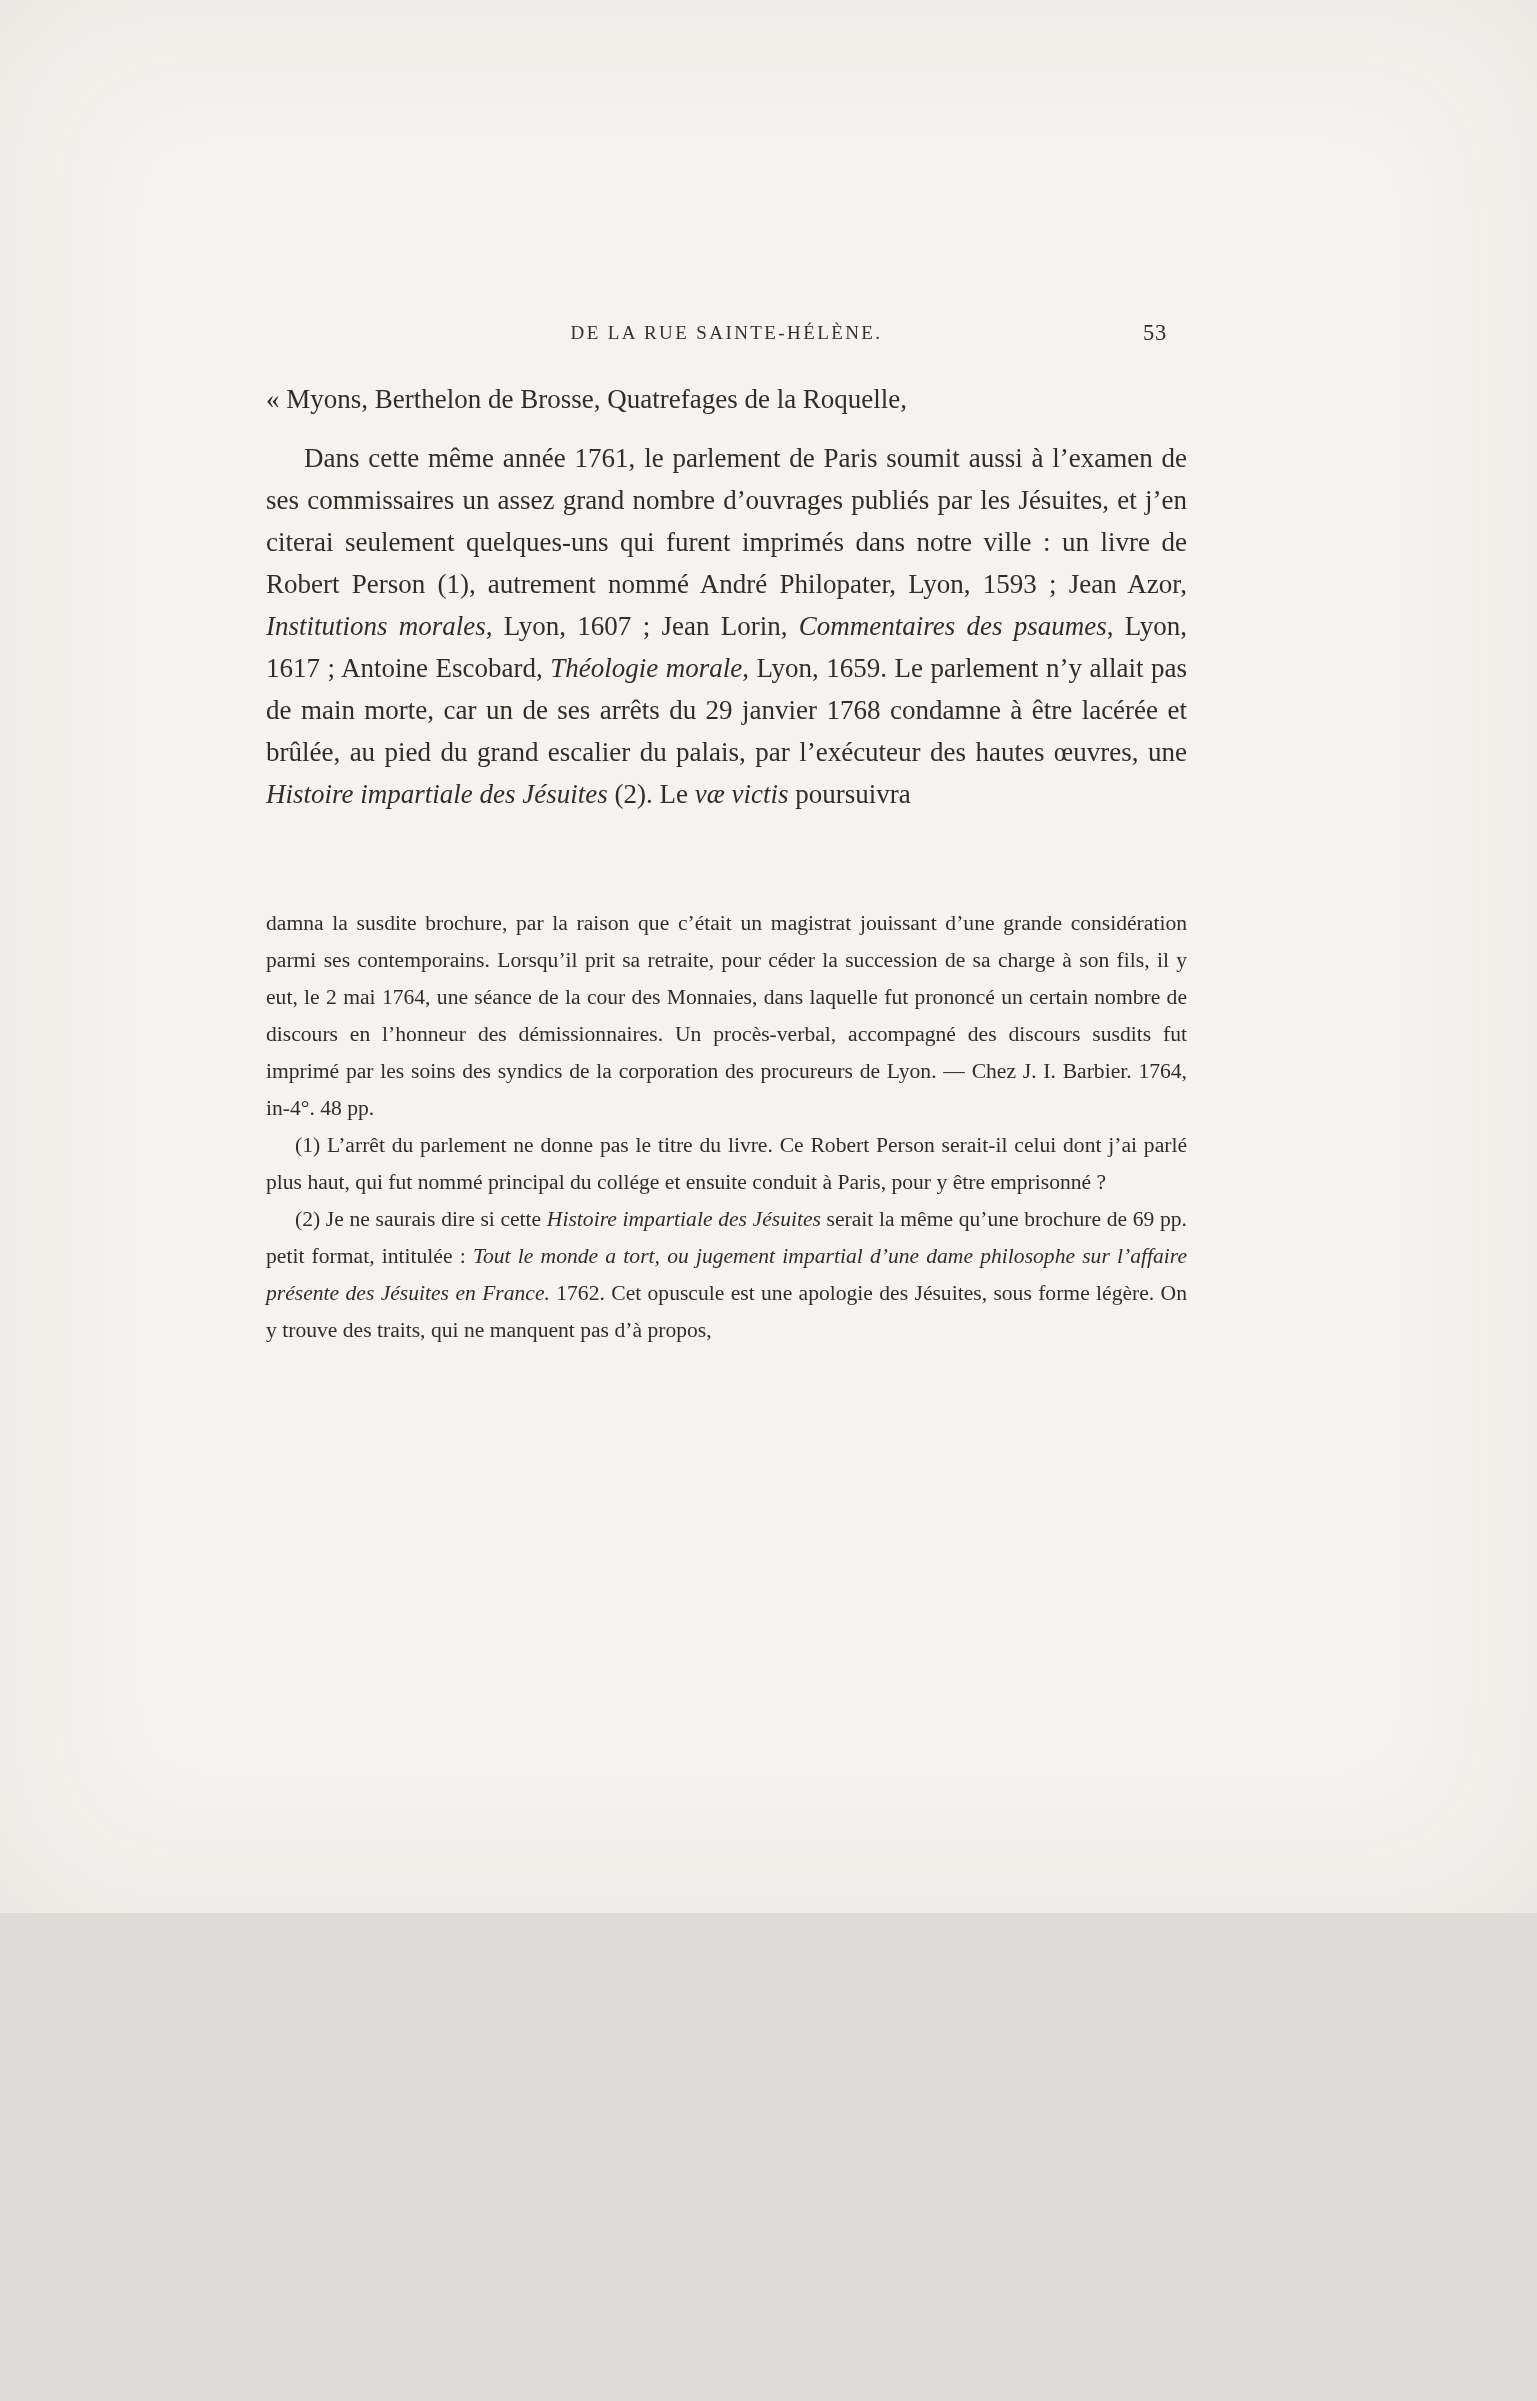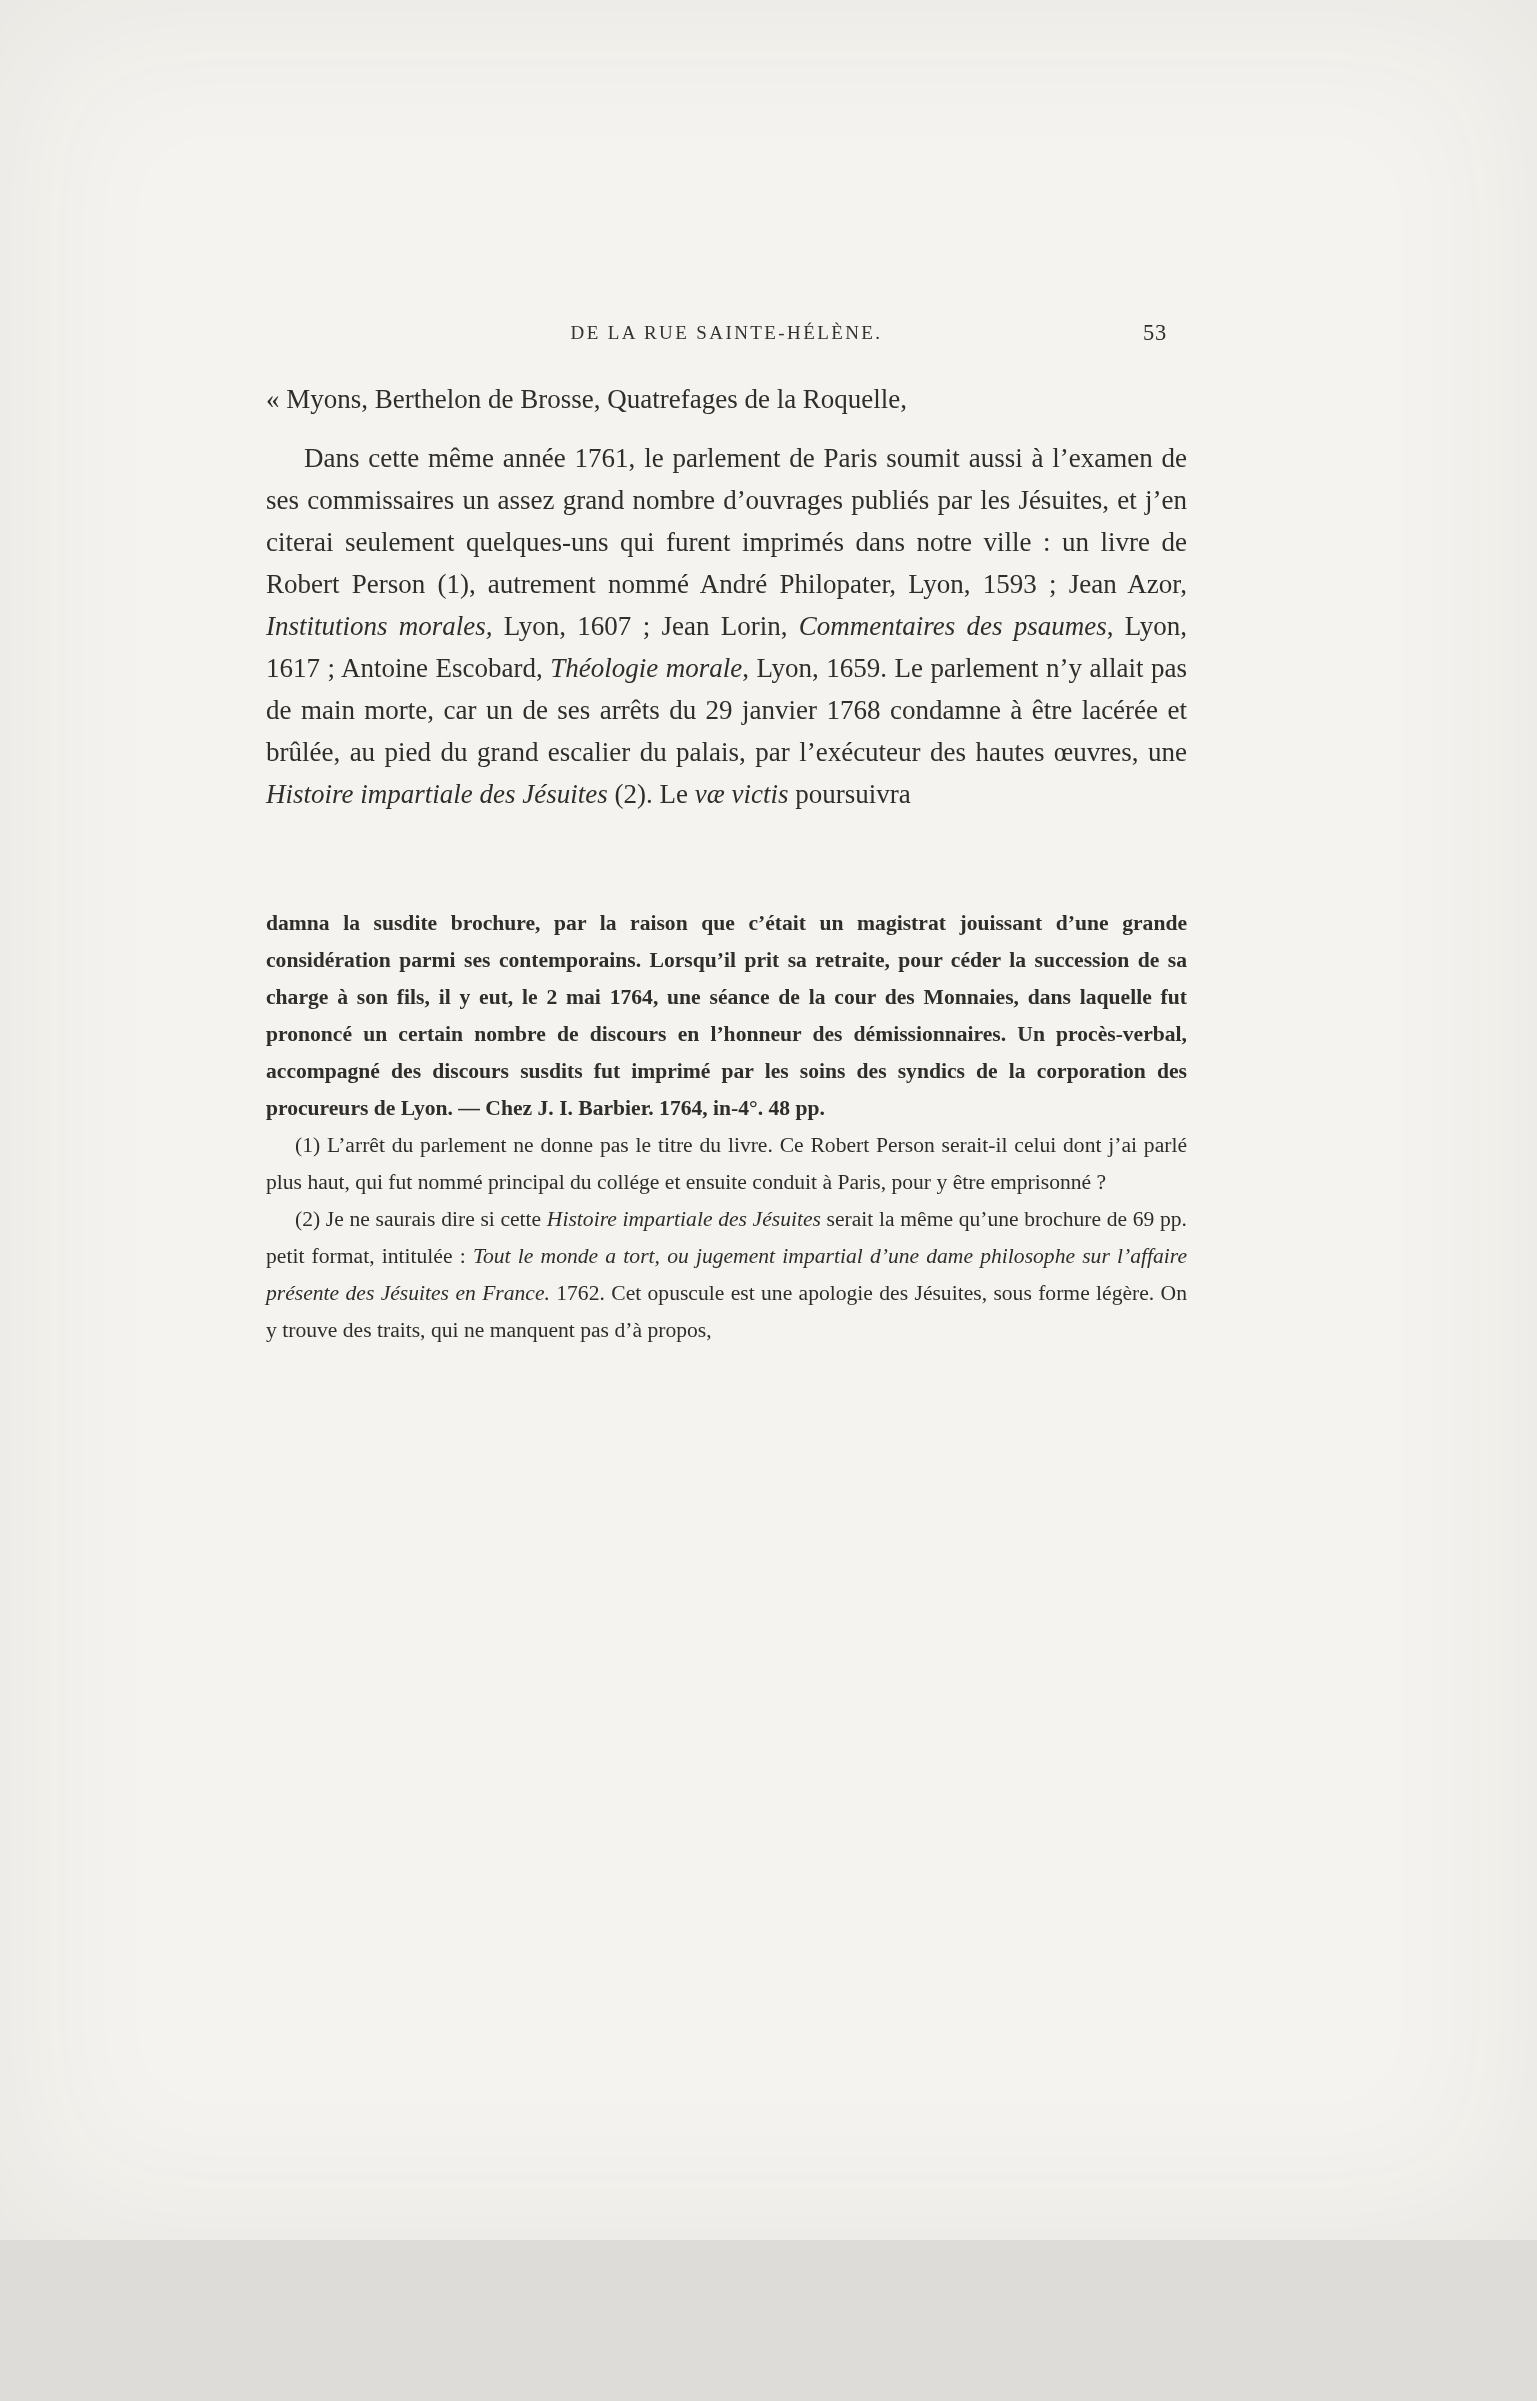--- a/index.html
+++ b/index.html
@@ -3,21 +3,21 @@
 <meta charset="utf-8">
 <style>
   html, body {
     margin: 0;
     padding: 0;
     background: #dddcd8;
   }
   .scan {
     position: relative;
     width: 1538px;
-    height: 2240px;
+    height: 1913px;
     margin: 0 auto;
     background: #f4f3ef;
     box-shadow: inset 0 0 176px rgba(60,55,40,0.07);
     color: #2f2e29;
     font-family: "Liberation Serif", "DejaVu Serif", serif;
     overflow: hidden;
   }
   .content {
     position: absolute;
     left: 266px;
@@ -61,21 +61,20 @@
     font-size: 21.6px;
     line-height: 37px;
     text-align: justify;
   }
   .fn {
     margin: 0;
     text-indent: 29px;
   }
   .fn.fn-cont {
     text-indent: 0;
-    font-weight: bold;
   }
 </style>
 </head>
 <body>
 
 <div class="scan">
   <div class="content">
 
     <div class="running-header">
       <span class="rh-title">DE LA RUE SAINTE-HÉLÈNE.</span>

